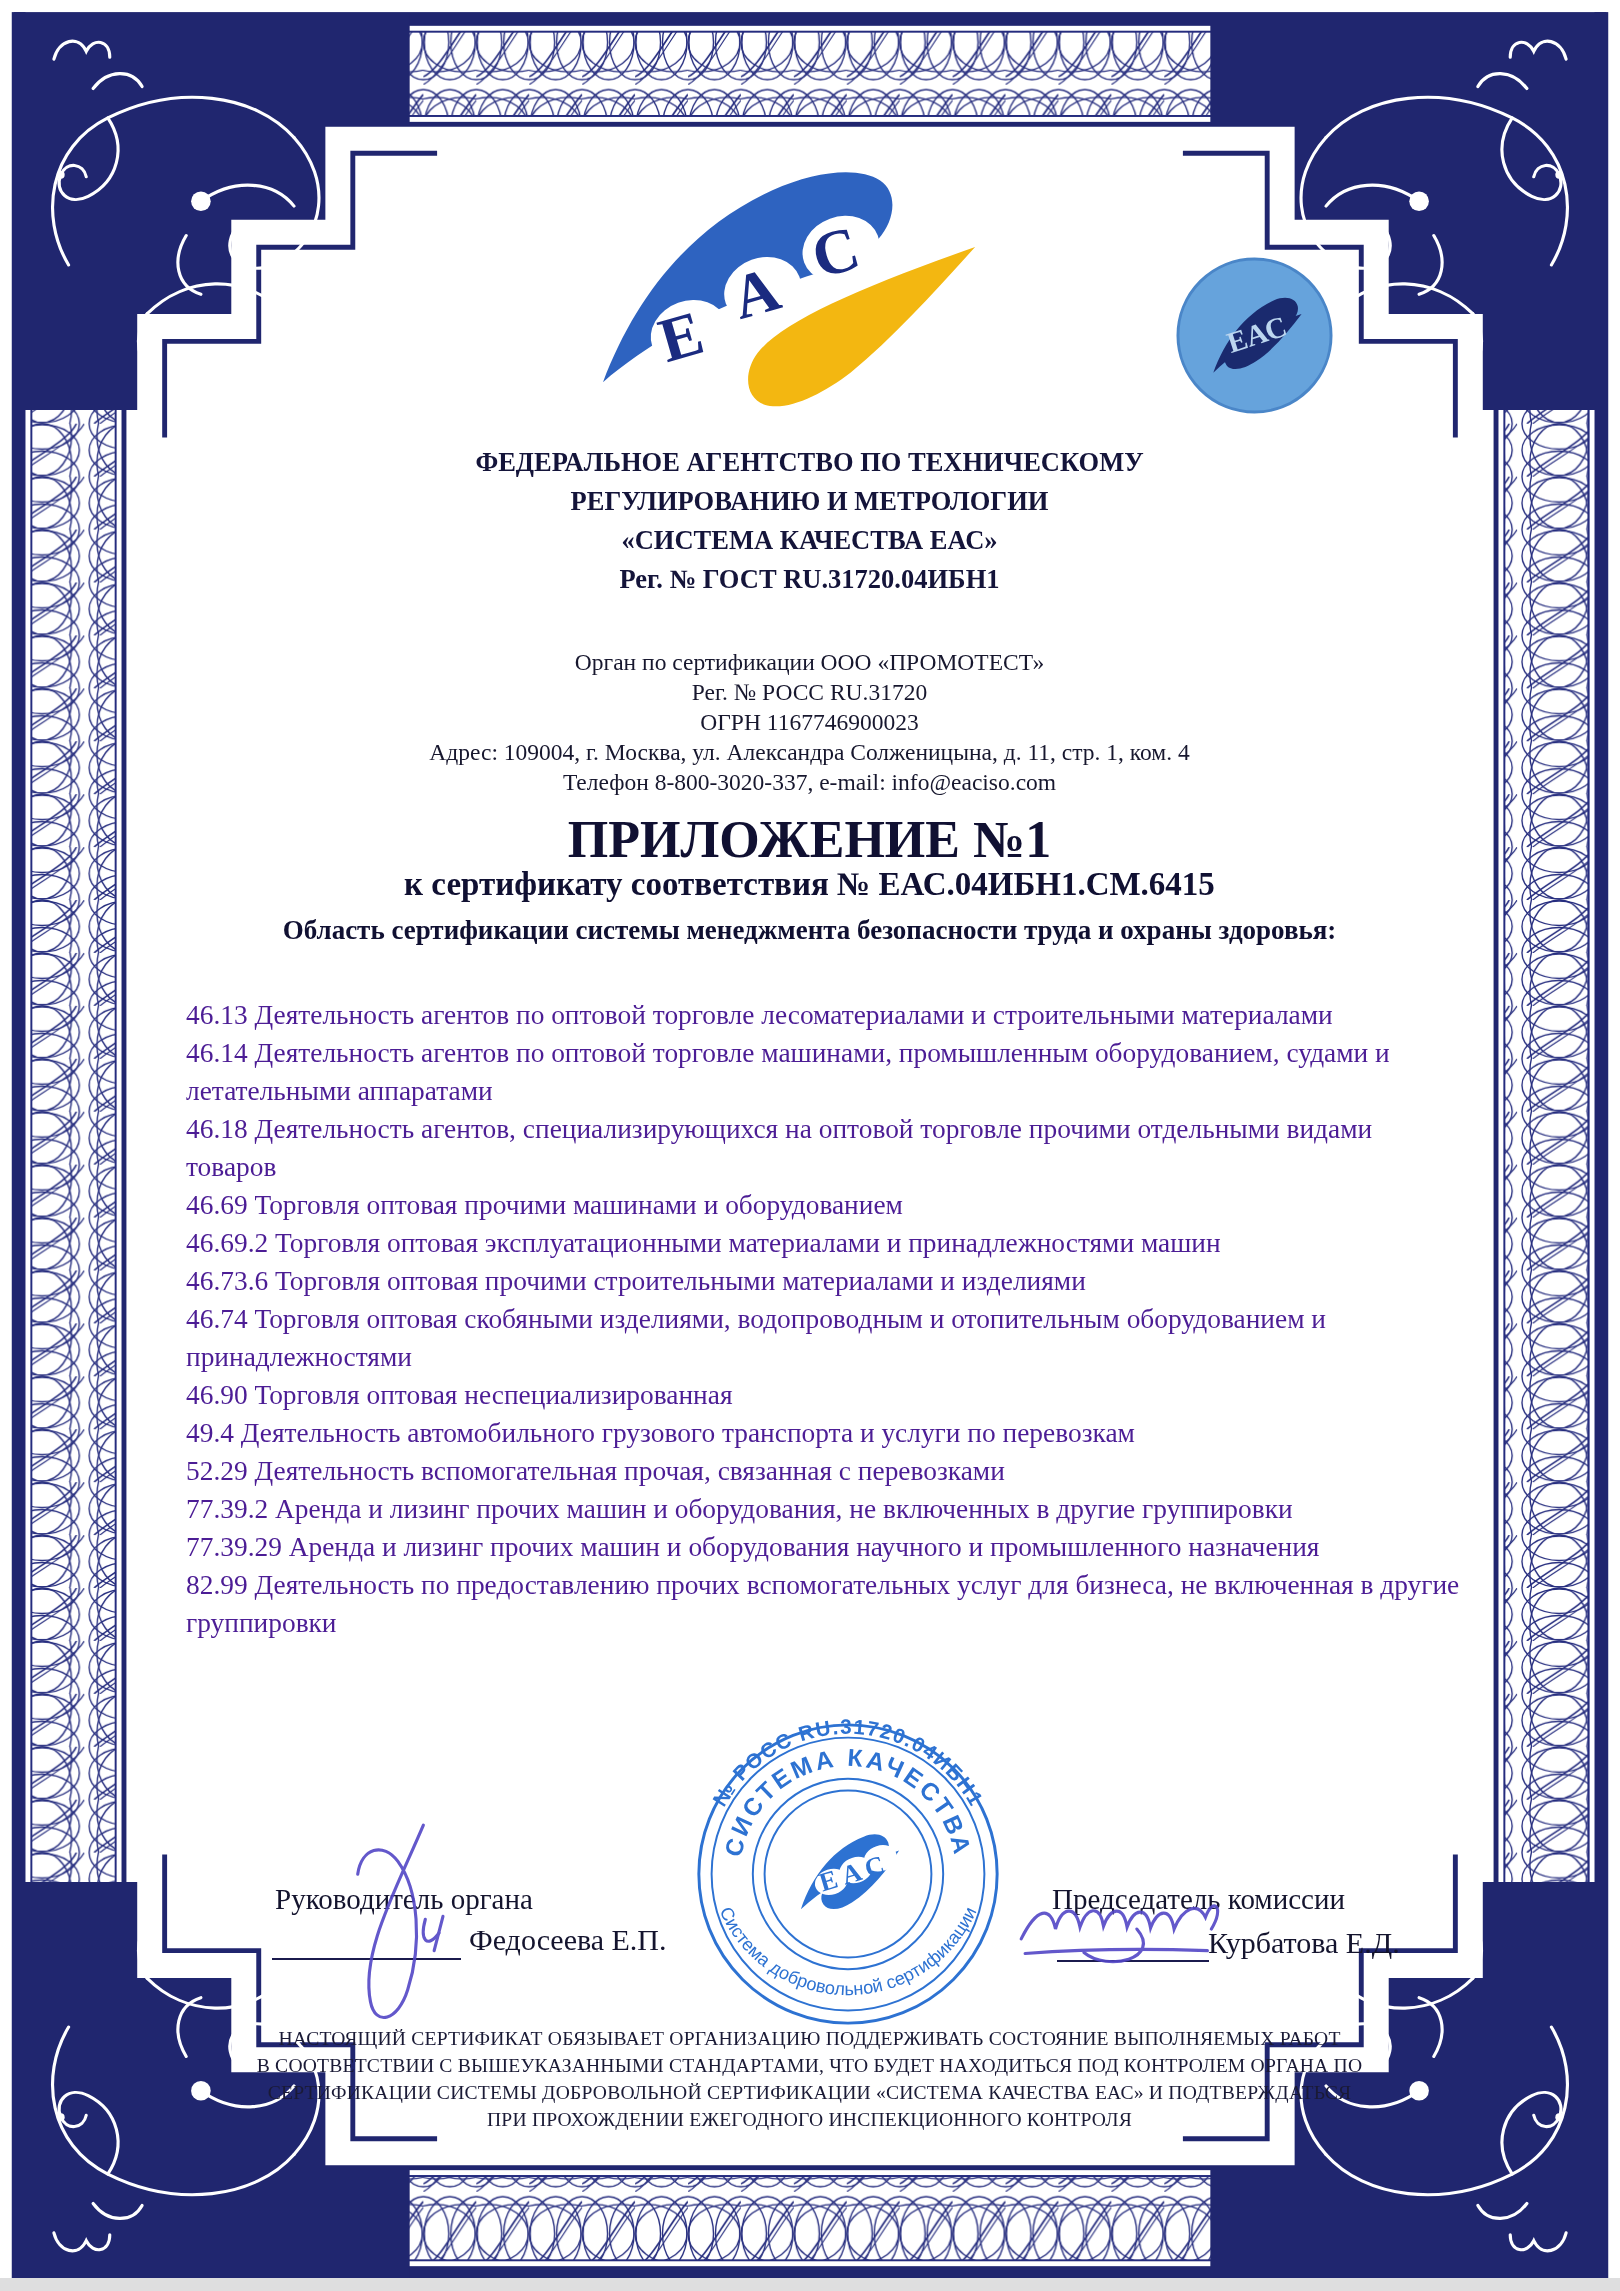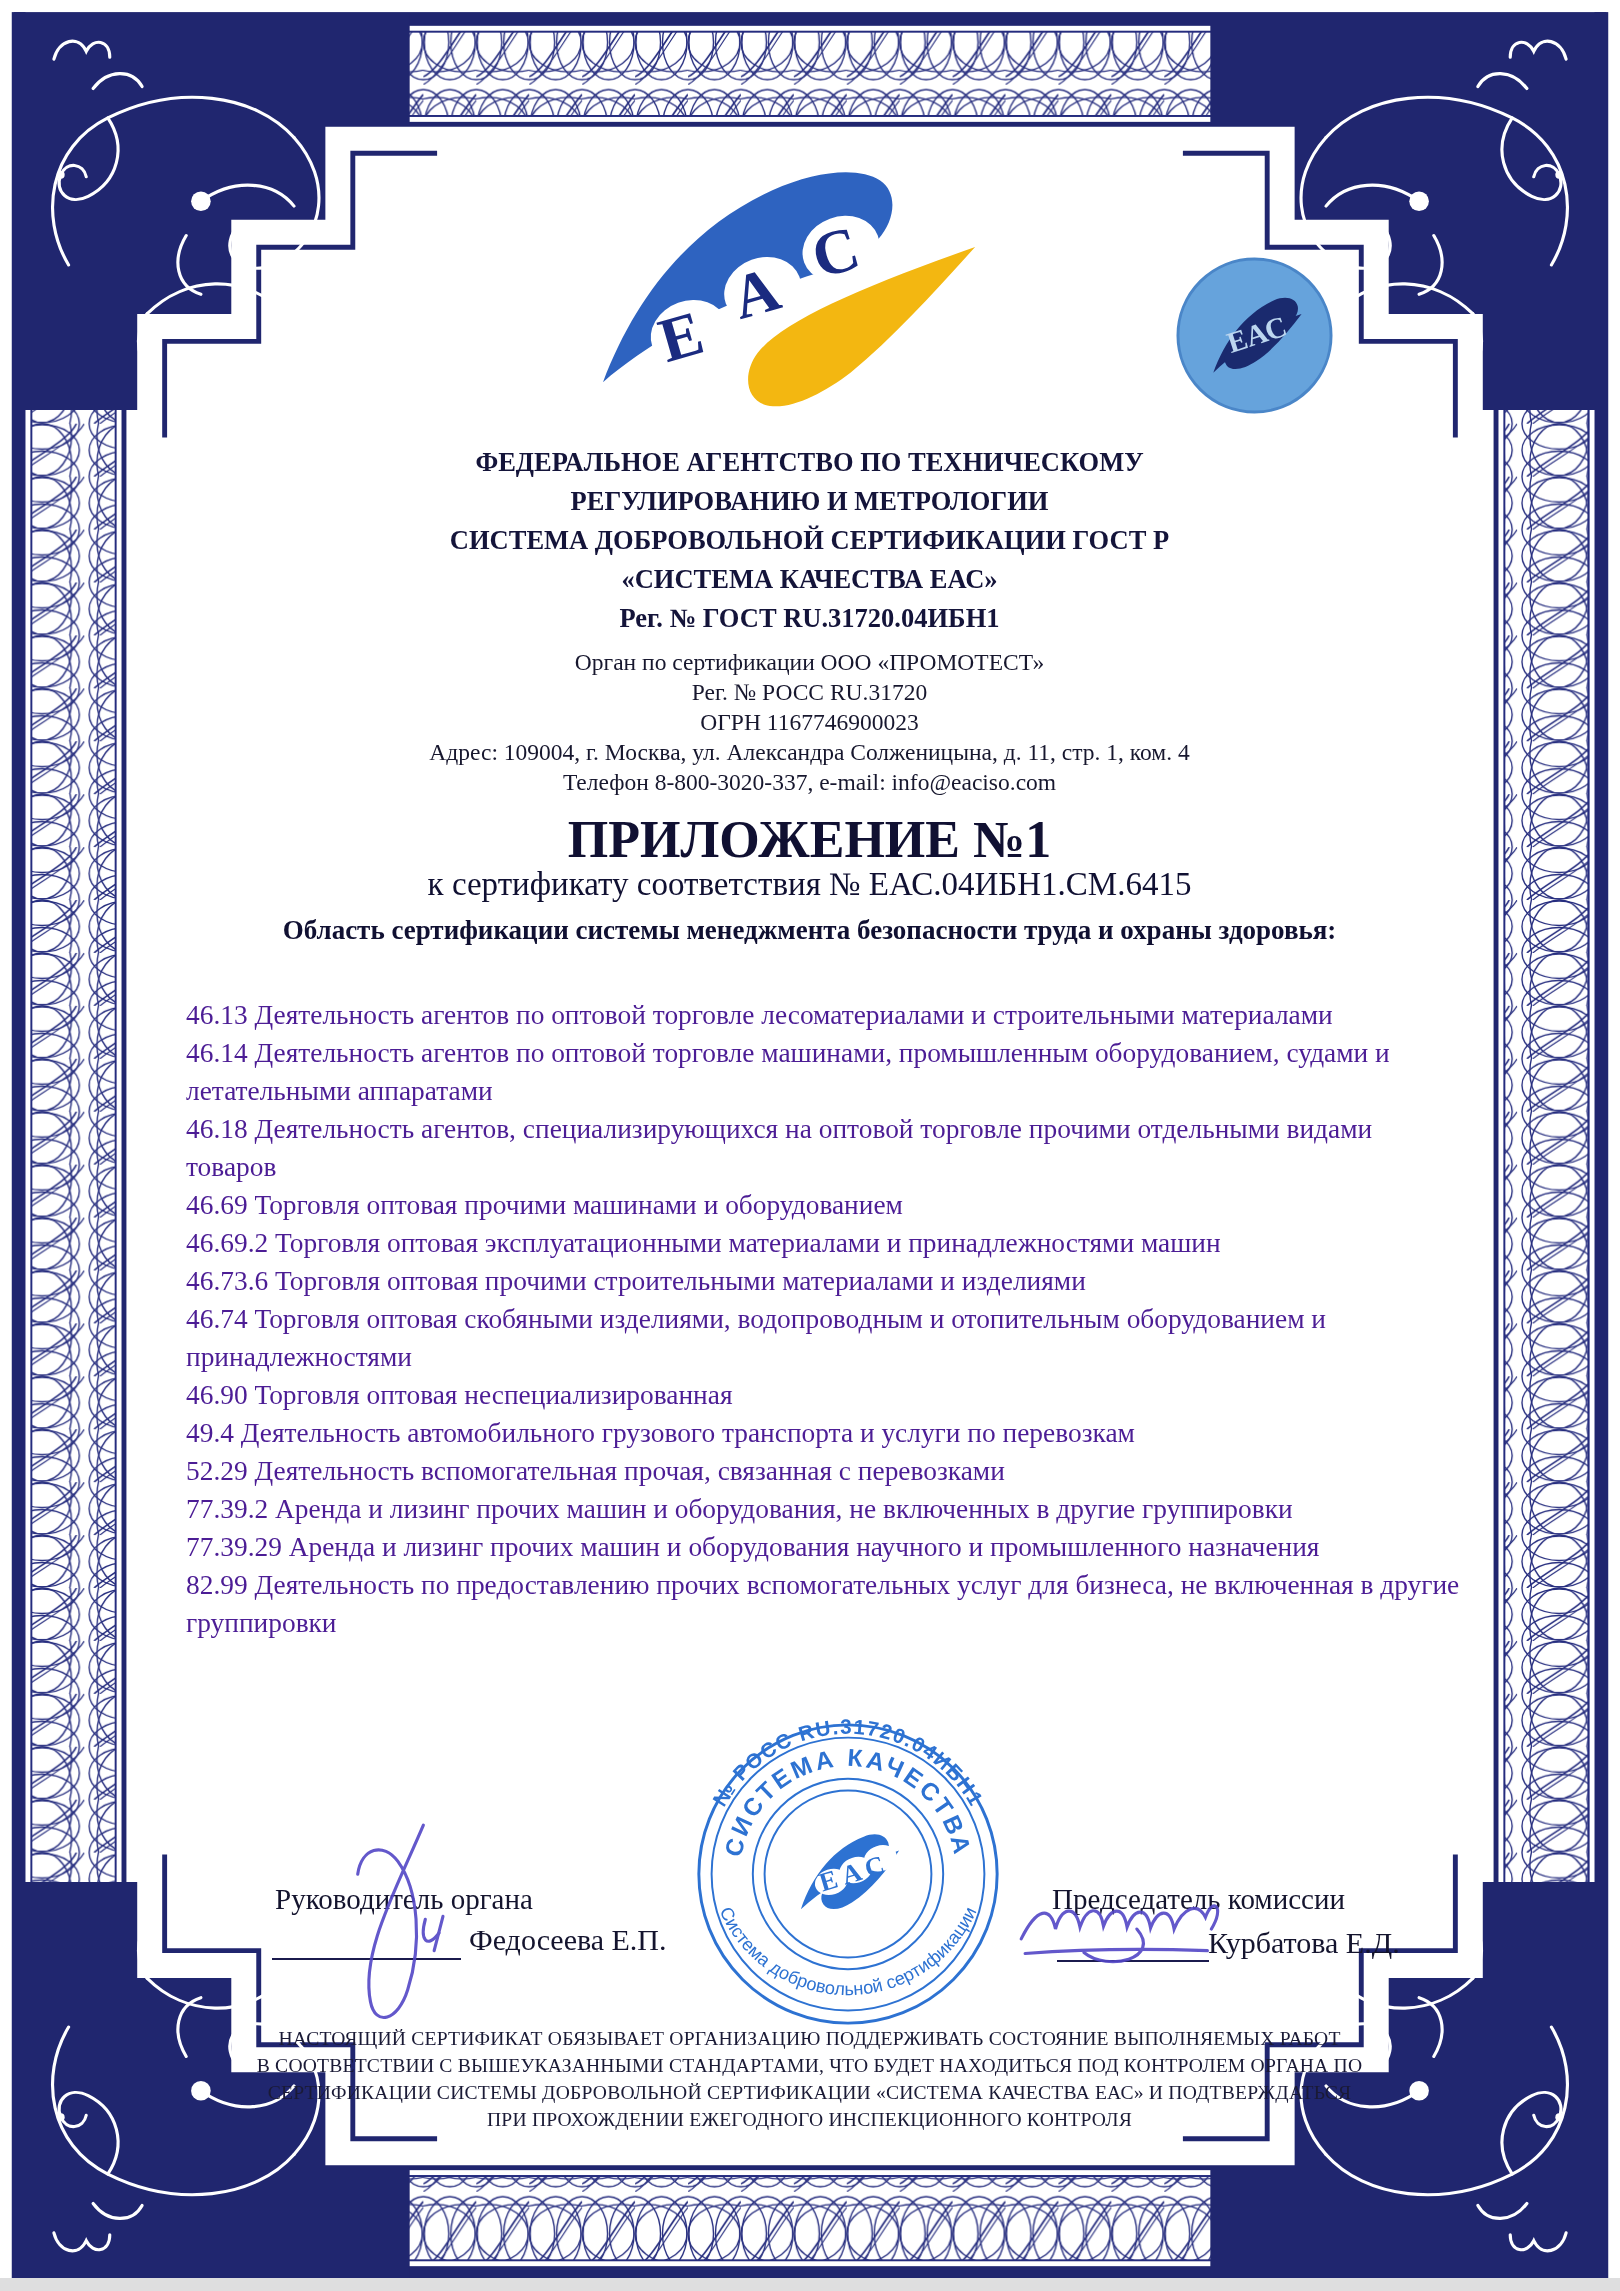--- a/index.html
+++ b/index.html
@@ -4,21 +4,21 @@
 <style>
   html,body{margin:0;padding:0;background:#e9e9ec;}
   .page{position:relative;width:1620px;height:2292px;background:#ffffff;overflow:hidden;
         font-family:"Liberation Serif", serif;color:#15153a;}
   .layer{position:absolute;left:0;top:0;width:1620px;height:2292px;pointer-events:none;}
   .abs{position:absolute;}
   .center-block{left:126px;width:1367px;text-align:center;}
   .agency{top:443px;font-size:26.5px;line-height:39px;font-weight:bold;color:#14143a;}
   .org{top:647px;font-size:23.5px;line-height:30px;color:#17172e;}
   .title-main{top:810px;font-size:52px;font-weight:bold;color:#101032;}
-  .title-sub{top:866px;font-size:33px;font-weight:normal;color:#101032;}
+  .title-sub{top:866px;font-size:33px;font-weight:bold;color:#101032;}
   .title-scope{top:915px;font-size:27px;font-weight:bold;color:#101032;text-align:center;}
   .body-list{left:186px;top:996px;width:1276px;font-size:27.4px;line-height:38px;
              text-align:left;color:#4c1d95;}
   .sig-role{font-size:29px;color:#14142e;text-align:right;}
   .sig-name{font-size:30px;color:#14142e;}
   .sig-line{border-top:2.5px solid #1b1b4e;height:0;}
   .footer{top:2025px;font-size:19.6px;line-height:27px;color:#1a1a36;letter-spacing:0.2px;}
   .gray-strip{left:0;top:2278px;width:1620px;height:13.7px;background:#dededf;}
   svg{display:block;}
 </style>
@@ -116,21 +116,20 @@
     <path d="M38,118 C50,85 70,58 100,44 C112,39 122,42 124,50 C126,59 118,67 106,72
              C84,82 58,98 38,118 Z" fill="#1a2a6e"></path>
     <path d="M128,58 C114,76 100,94 82,106 C70,114 58,117 52,111 C47,105 50,96 58,90
              C76,77 100,67 128,58 Z" fill="#1a2a6e"></path>
     <text x="0" y="0" transform="translate(56,98) rotate(-18)" font-family="Liberation Serif, serif" font-size="30" font-weight="bold" fill="#bcd6ef">ЕАС</text>
   </svg>
 
   <div class="abs center-block agency" style="z-index:3">
     <div>ФЕДЕРАЛЬНОЕ АГЕНТСТВО ПО ТЕХНИЧЕСКОМУ</div>
     <div>РЕГУЛИРОВАНИЮ И МЕТРОЛОГИИ</div>
-    <div>СИСТЕМА ДОБРОВОЛЬНОЙ СЕРТИФИКАЦИИ ГОСТ Р</div>
     <div>«СИСТЕМА КАЧЕСТВА ЕАС»</div>
     <div>Рег. № ГОСТ RU.31720.04ИБН1</div>
   </div>
 
   <div class="abs center-block org" style="z-index:3">
     <div>Орган по сертификации ООО «ПРОМОТЕСТ»</div>
     <div>Рег. № РОСС RU.31720</div>
     <div>ОГРН 1167746900023</div>
     <div>Адрес: 109004, г. Москва, ул. Александра Солженицына, д. 11, стр. 1, ком. 4</div>
     <div>Телефон 8-800-3020-337, e-mail: info@eaciso.com</div>

